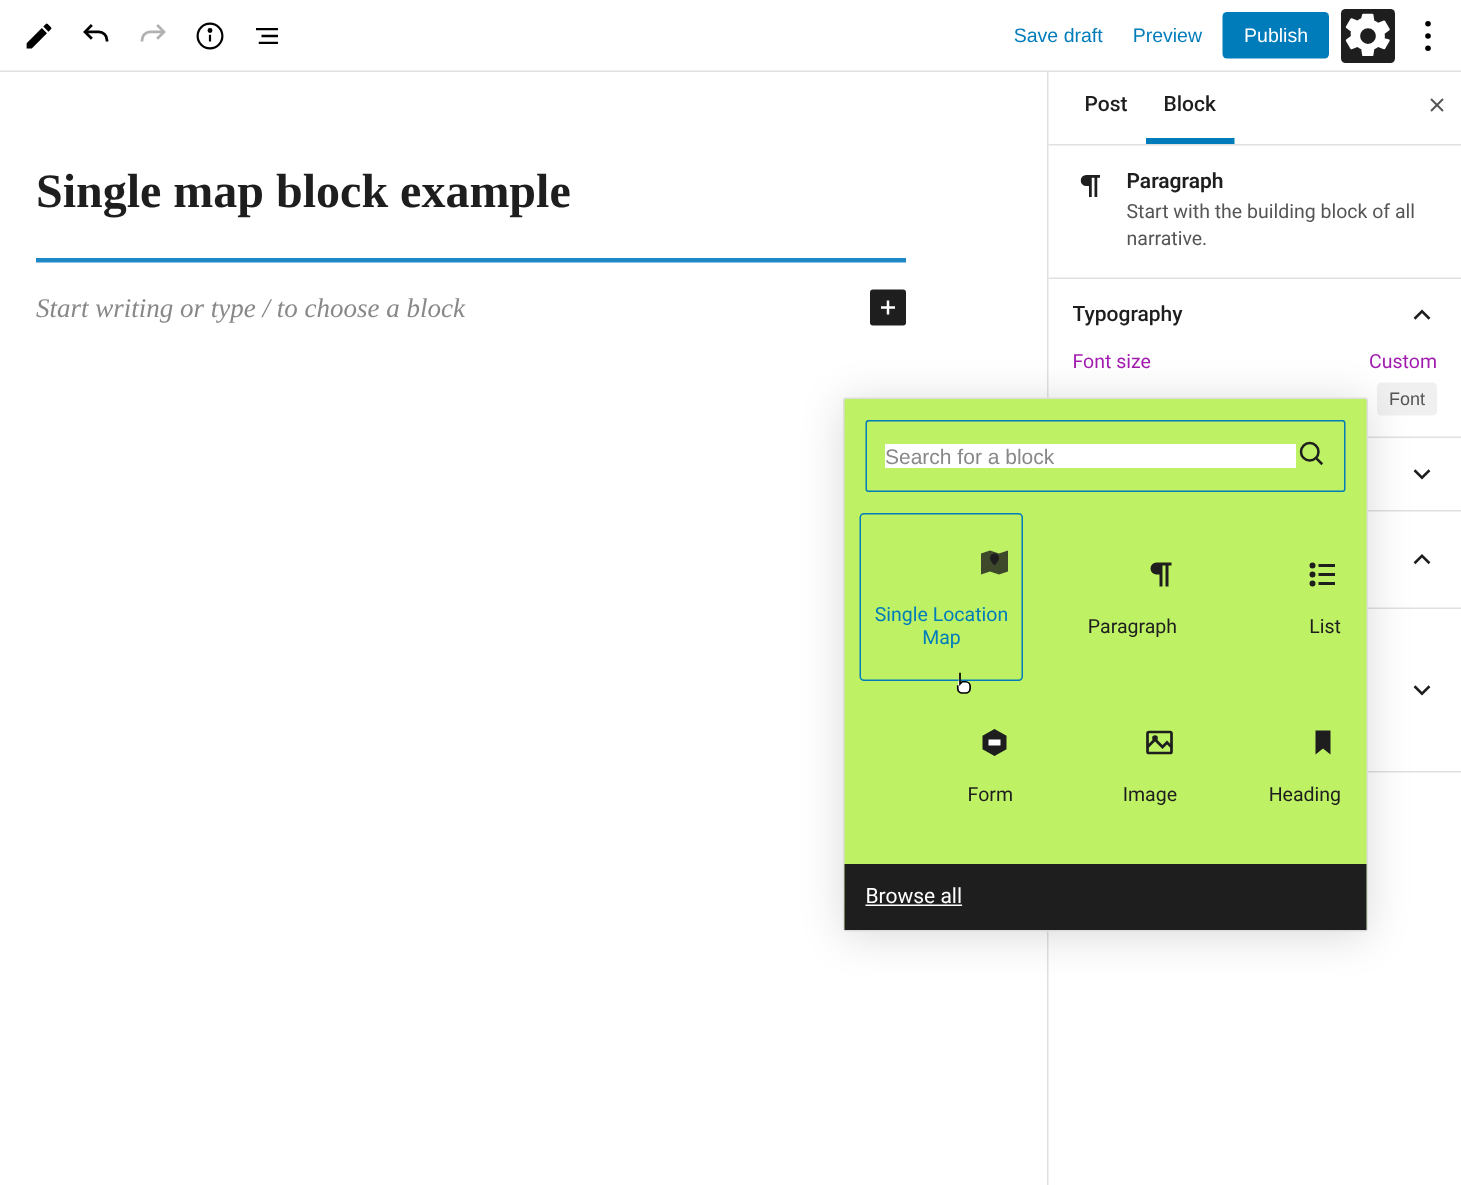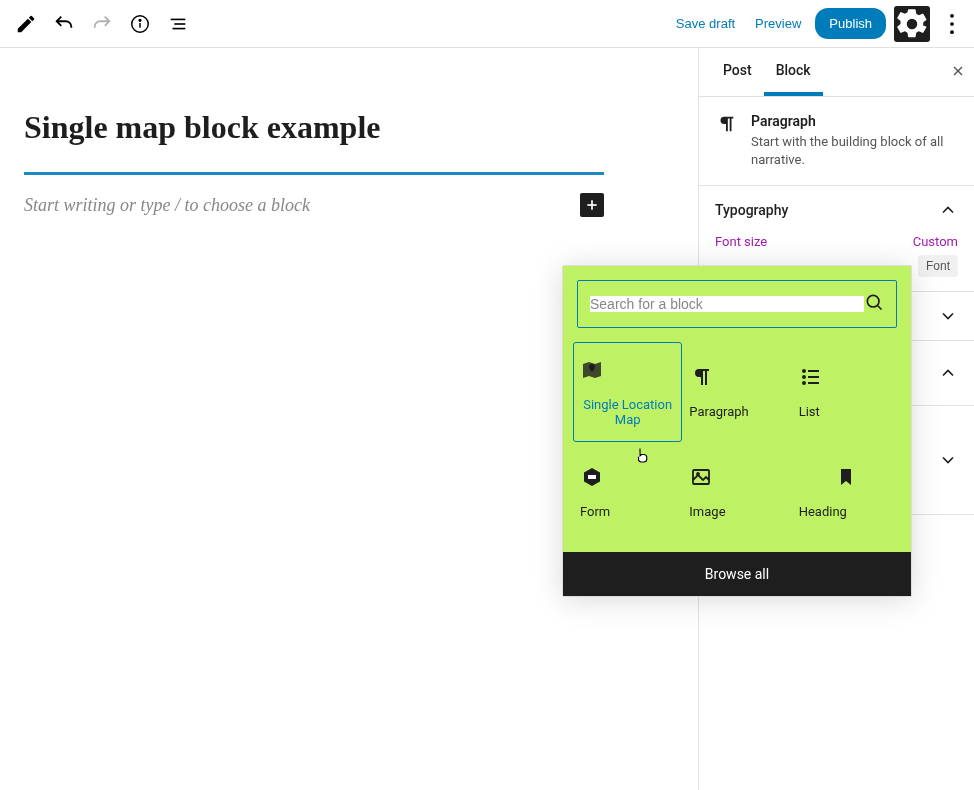--- a/index.html
+++ b/index.html
@@ -43,21 +43,21 @@
     cursor: pointer;
     padding: 6px 6px;
   }
   .publish-btn {
     background: #007cba;
     color: #fff;
     font-size: 13px;
     font-weight: 500;
     border: none;
     padding: 8px 14px;
-    border-radius: 13px;
+    border-radius: 3px;
     cursor: pointer;
   }
   .settings-btn {
     background: #1e1e1e;
     color: #fff;
     width: 36px; height: 36px;
     display: flex; align-items: center; justify-content: center;
     border-radius: 3px;
     cursor: pointer;
     border: none;
@@ -235,46 +235,47 @@
 
   .inserter-grid {
     display: grid;
     grid-template-columns: repeat(3, 1fr);
     gap: 0;
     padding: 0 10px 10px 10px;
   }
   .inserter-item {
     display: flex;
     flex-direction: column;
-    align-items: flex-start;
+    align-items: flex-end;
     justify-content: center;
     border: 1px solid transparent;
     border-radius: 3px;
     padding: 18px 6px;
     cursor: pointer;
     font-size: 13px;
     text-align: center;
     color: #1e1e1e;
     gap: 12px;
-    height: 100px;
+    height: 112px;
   }
   .inserter-item.active {
     border-color: #007cba;
     color: #007cba;
   }
   .inserter-item svg { width: 24px; height: 24px; }
   .inserter-item.active svg { color: #1e1e1e; }
 
   .inserter-footer {
     background: #1e1e1e;
     color: #fff;
-    text-align: center;
+    text-align: left;
     padding: 14px;
     font-size: 14px;
     cursor: pointer;
+    text-decoration: underline;
   }
 
   .pointer-cursor {
     position: absolute;
     left: 634px;
     top: 447px;
     z-index: 30;
     pointer-events: none;
   }
   .pointer-cursor svg { width: 18px; height: 18px; }

